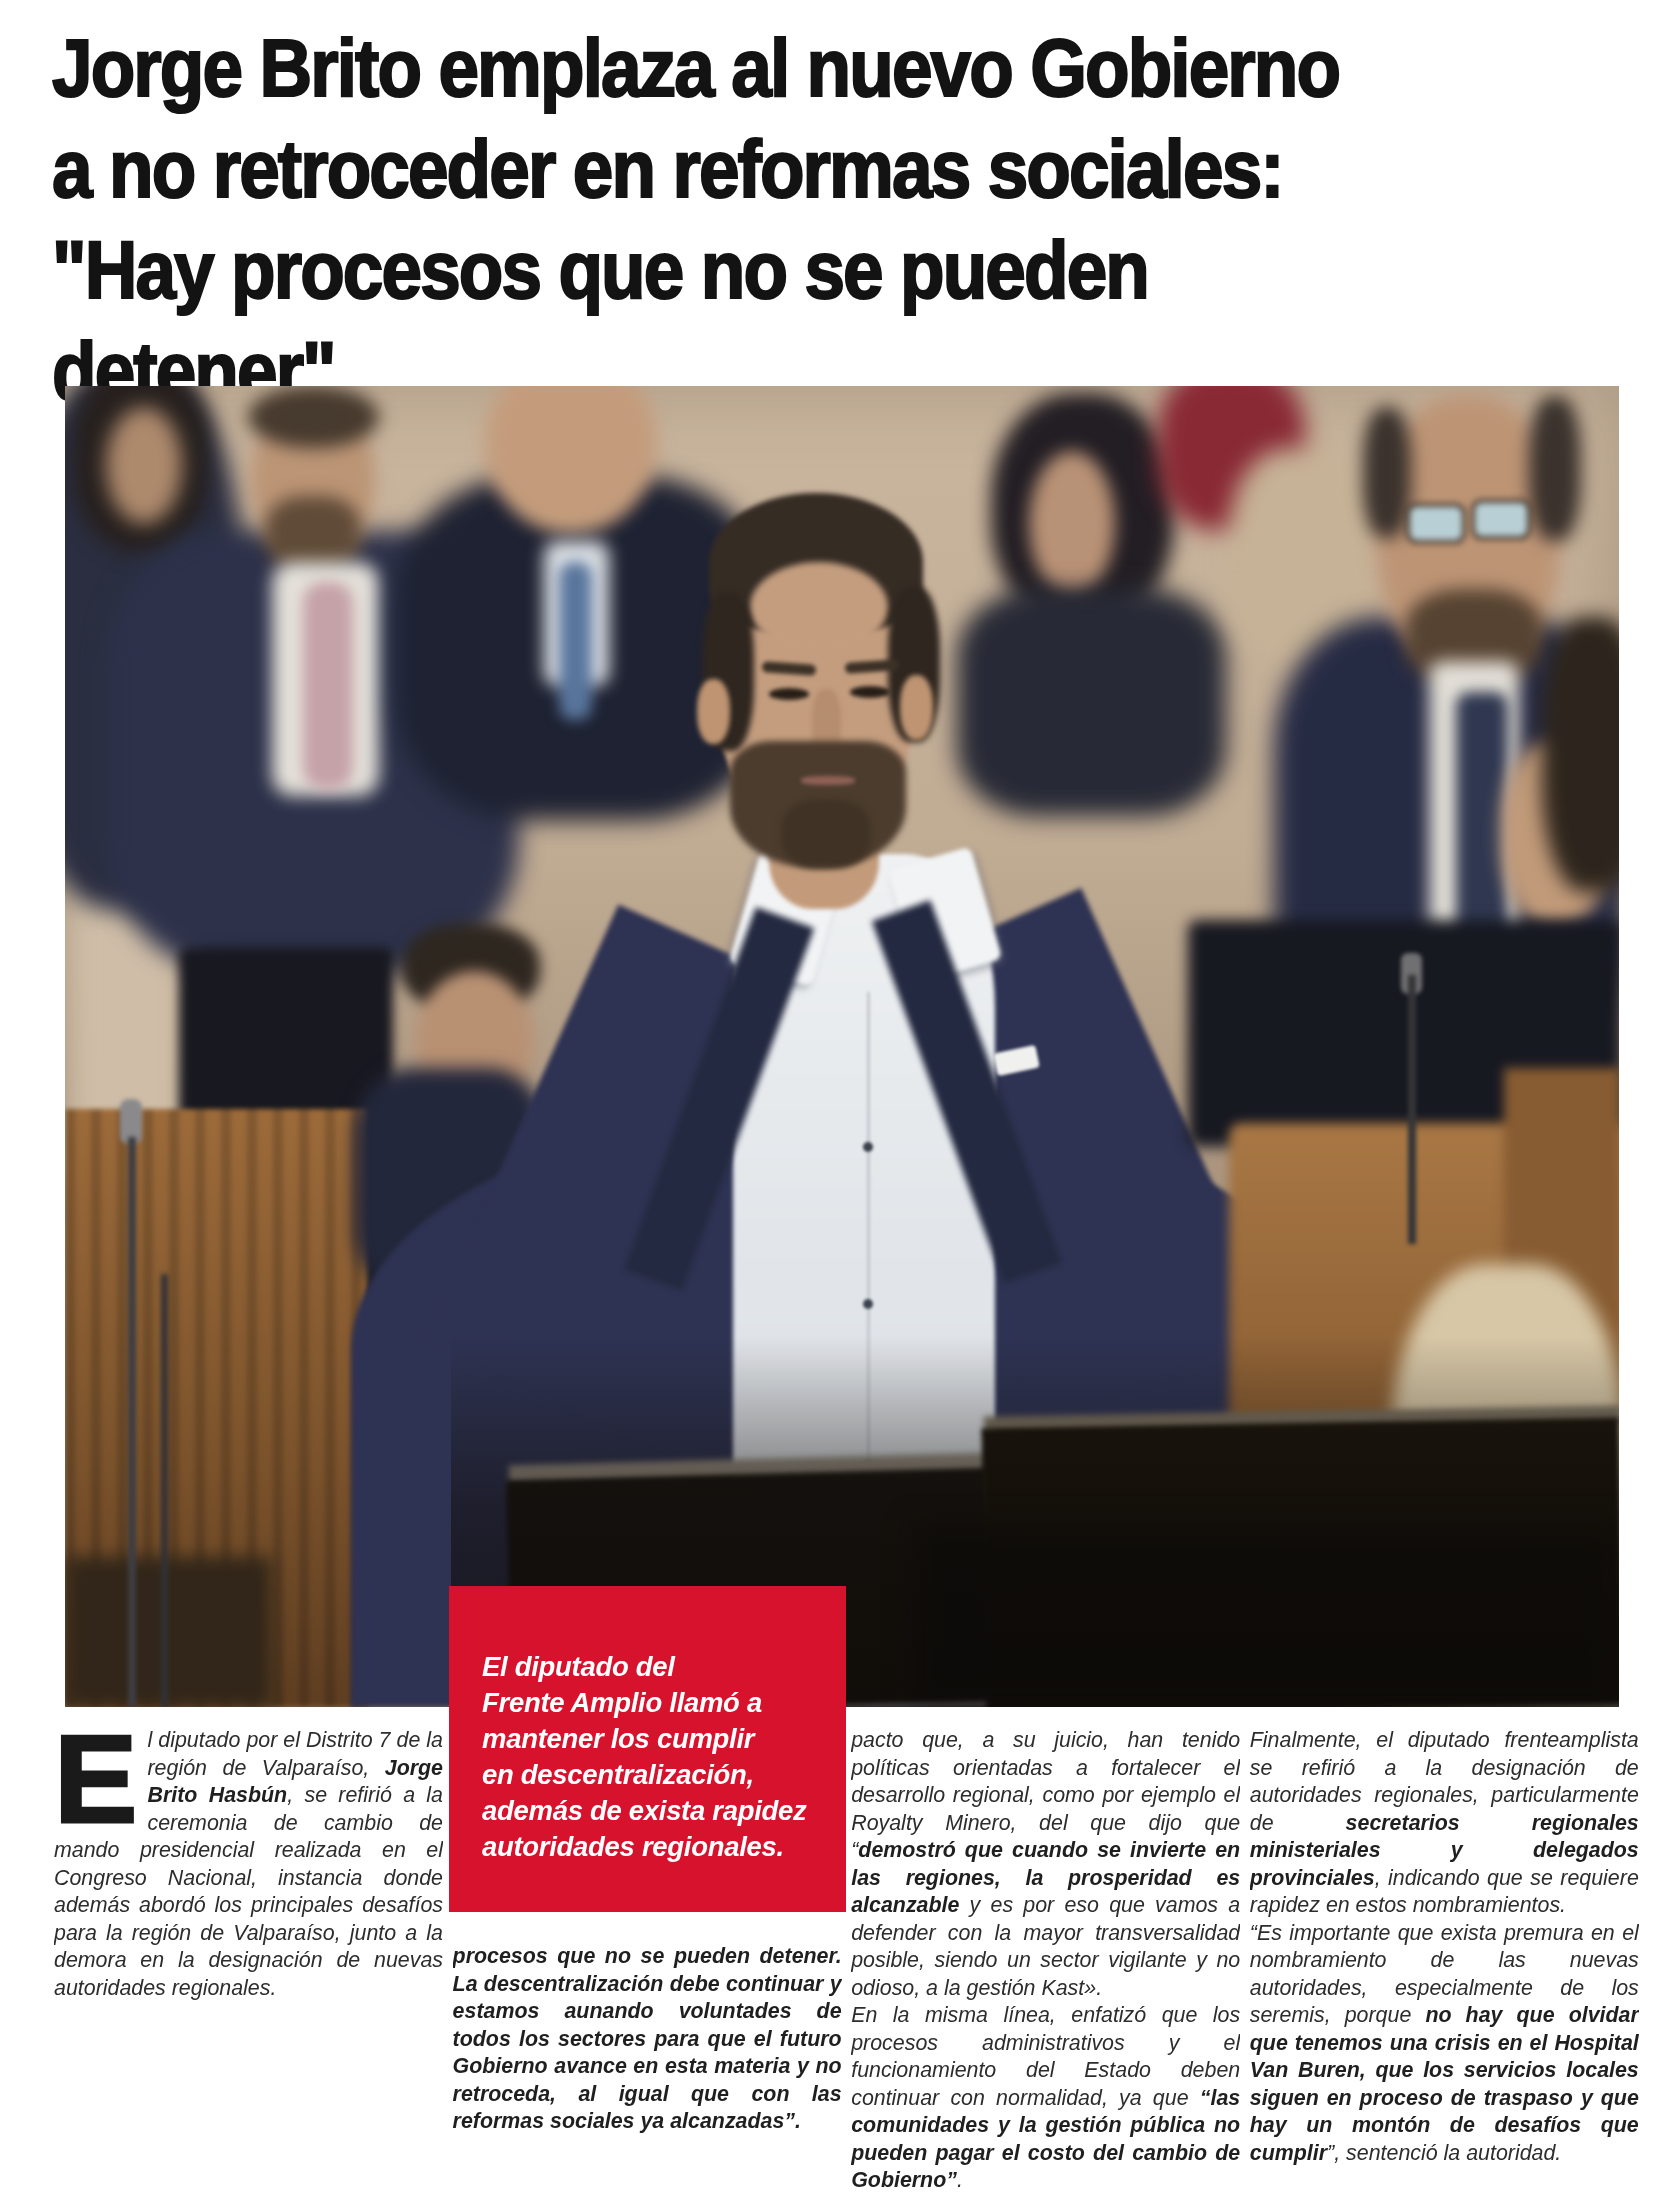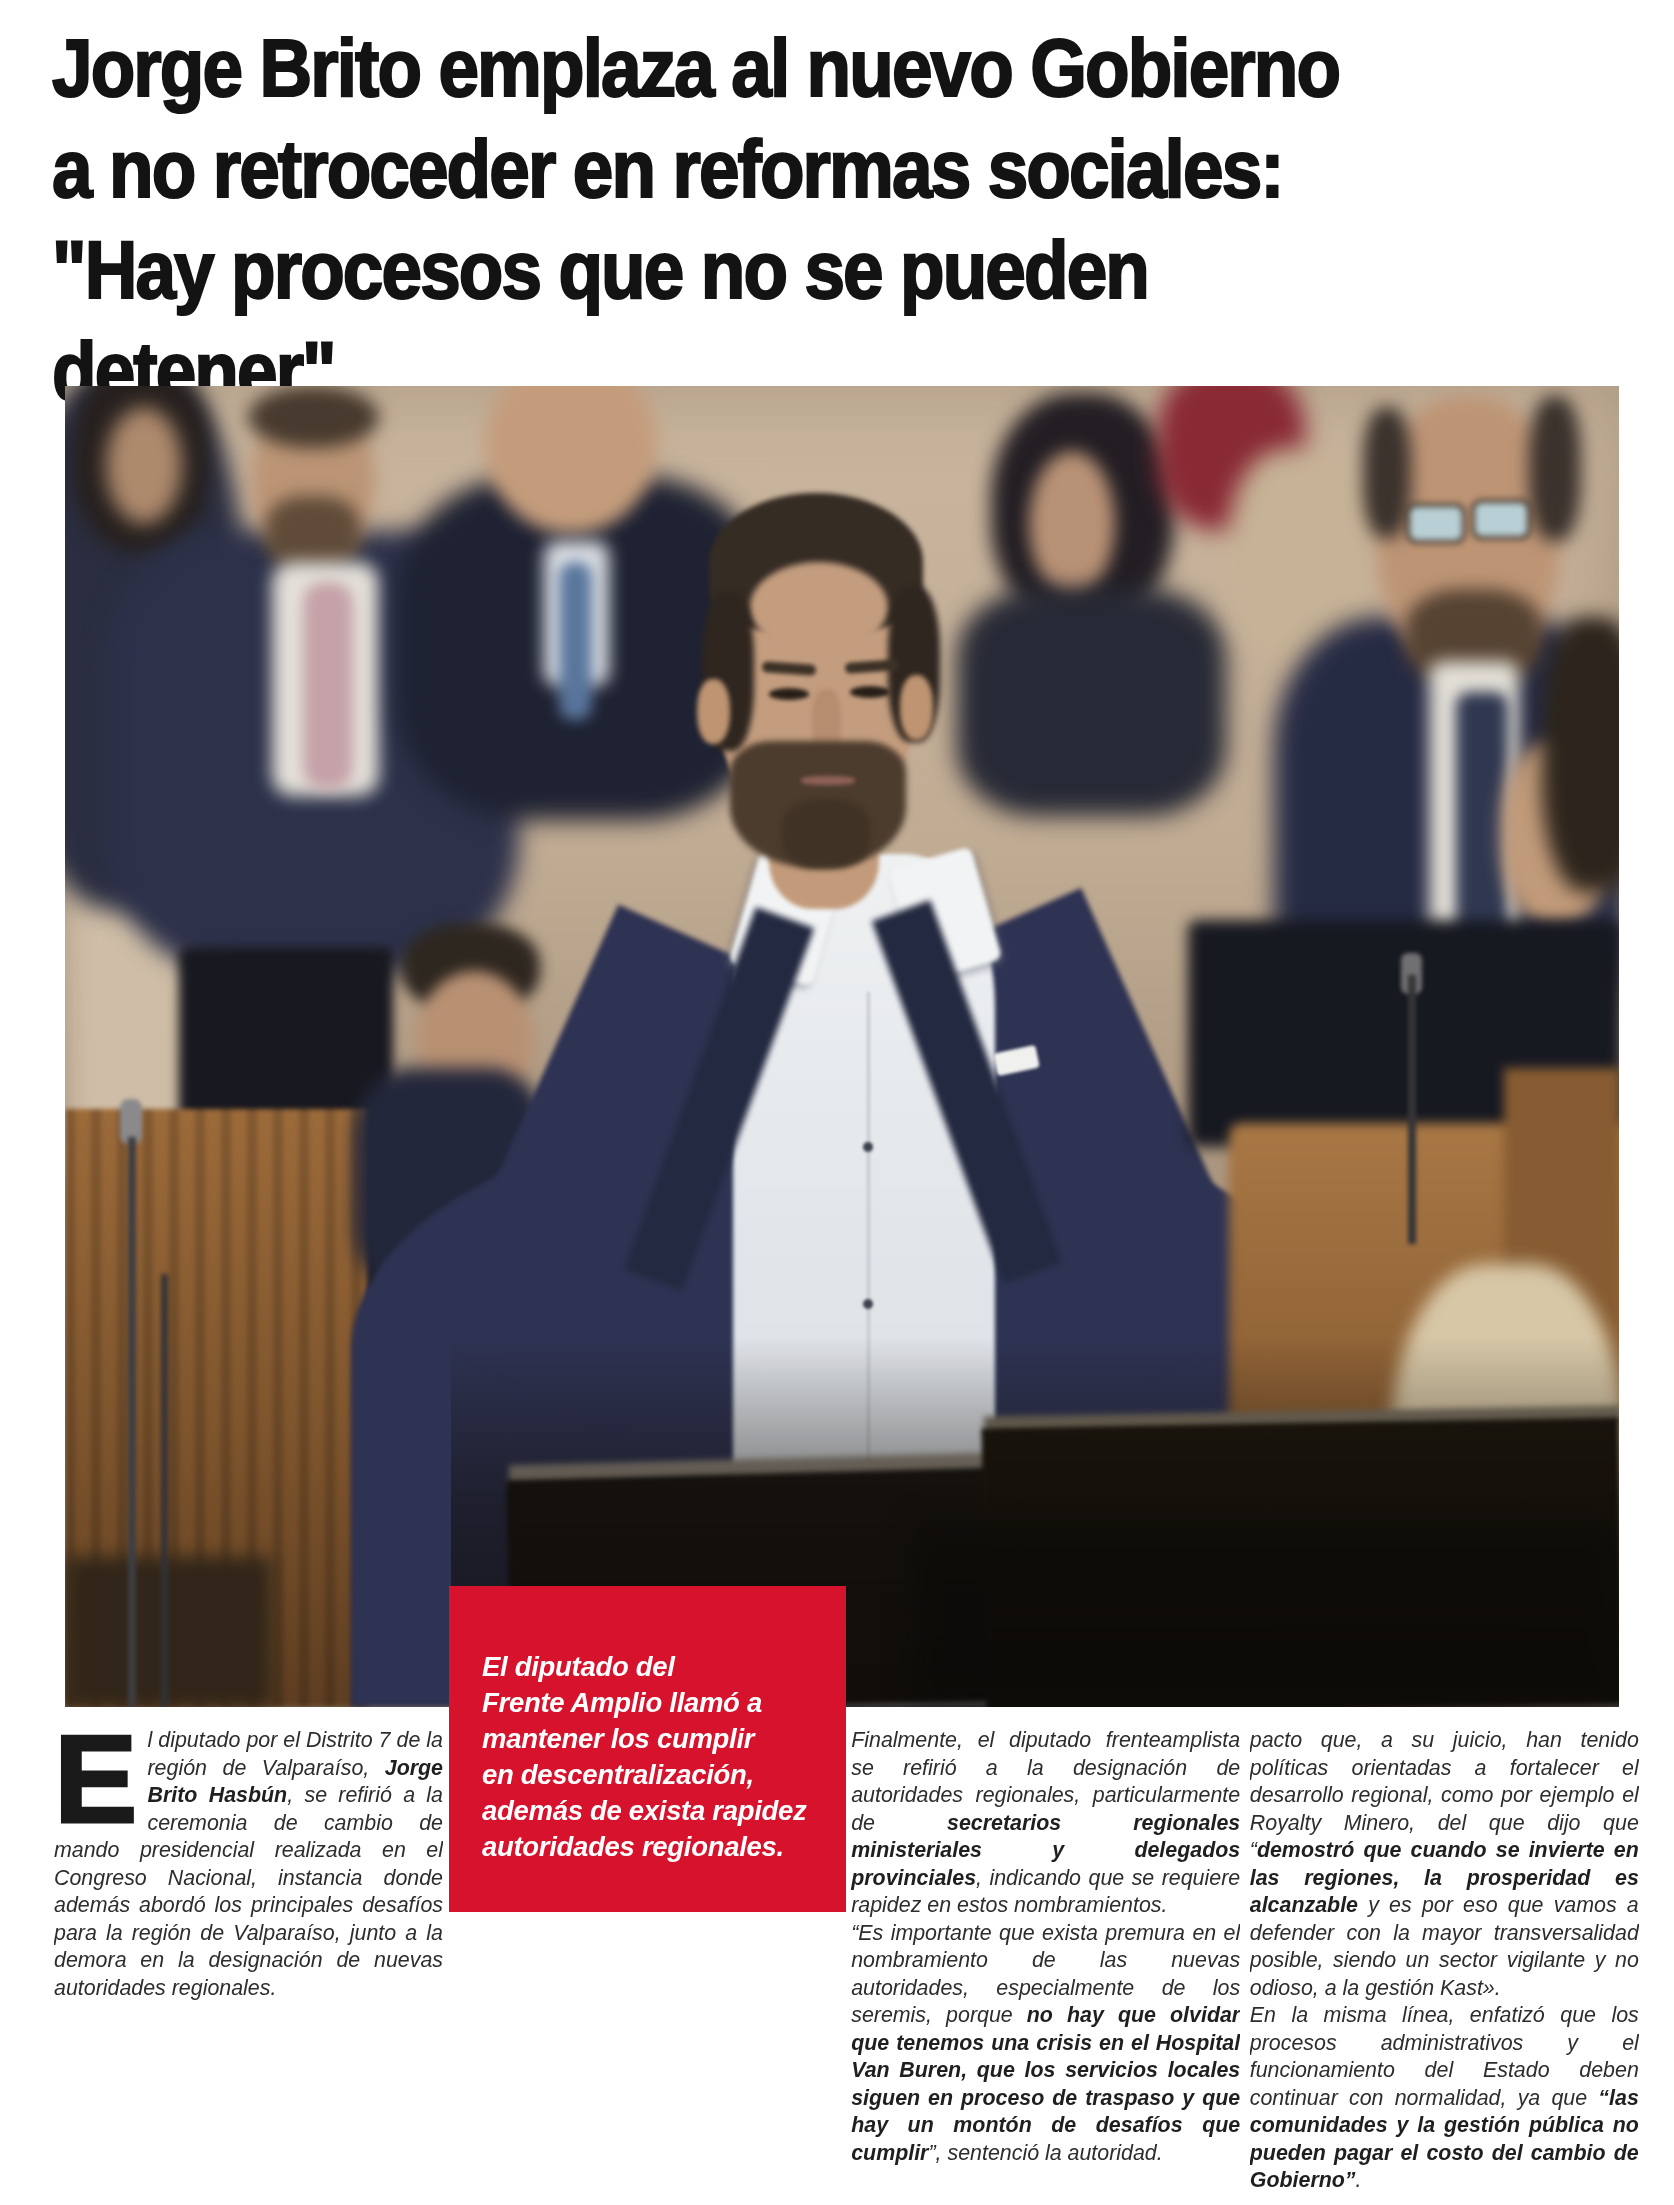--- a/index.html
+++ b/index.html
@@ -176,34 +176,37 @@
 
 <div class="bodyrow">
 
   <div class="col col1">
     <p>
       <span class="dropcap">E</span><span>l diputado por el Distrito 7 de la región de Valparaíso, </span><b>Jorge Brito Hasbún</b><span>, se refirió a la ceremonia de cambio de mando presidencial realizada en el Congreso Nacional, instancia donde además abordó los principales desafíos para la región de Valparaíso, junto a la demora en la designación de nuevas autoridades regionales.</span>
     </p>
   </div>
 
   <div class="col col2">
+    <p>
+      <b>procesos que no se pueden detener. La descentralización debe continuar y estamos aunando voluntades de todos los sectores para que el futuro Gobierno avance en esta materia y no retroceda, al igual que con las reformas sociales ya alcanzadas”.</b>
+    </p>
+  </div>
+
+  <div class="col col3">
+    <p>
+      <span>pacto que, a su juicio, han tenido políticas orientadas a fortalecer el desarrollo regional, como por ejemplo el Royalty Minero, del que dijo que “</span><b>demostró que cuando se invierte en las regiones, la prosperidad es alcanzable</b><span> y es por eso que vamos a defender con la mayor transversalidad posible, siendo un sector vigilante y no odioso, a la gestión Kast».</span>
+    </p>
+    <p>
+      <span>En la misma línea, enfatizó que los procesos administrativos y el funcionamiento del Estado deben continuar con normalidad, ya que </span><b>“las comunidades y la gestión pública no pueden pagar el costo del cambio de Gobierno”</b><span>.</span>
+    </p>
   </div>
 
   <div class="col col4">
     <p>
       <span>Finalmente, el diputado frenteamplista se refirió a la designación de autoridades regionales, particularmente de </span><b>secretarios regionales ministeriales y delegados provinciales</b><span>, indicando que se requiere rapidez en estos nombramientos.</span>
     </p>
     <p>
       <span>“Es importante que exista premura en el nombramiento de las nuevas autoridades, especialmente de los seremis, porque </span><b>no hay que olvidar que tenemos una crisis en el Hospital Van Buren, que los servicios locales siguen en proceso de traspaso y que hay un montón de desafíos que cumplir</b><span>”, sentenció la autoridad.</span>
     </p>
   </div>
 
-  <div class="col col3">
-    <p>
-      <span>pacto que, a su juicio, han tenido políticas orientadas a fortalecer el desarrollo regional, como por ejemplo el Royalty Minero, del que dijo que “</span><b>demostró que cuando se invierte en las regiones, la prosperidad es alcanzable</b><span> y es por eso que vamos a defender con la mayor transversalidad posible, siendo un sector vigilante y no odioso, a la gestión Kast».</span>
-    </p>
-    <p>
-      <span>En la misma línea, enfatizó que los procesos administrativos y el funcionamiento del Estado deben continuar con normalidad, ya que </span><b>“las comunidades y la gestión pública no pueden pagar el costo del cambio de Gobierno”</b><span>.</span>
-    </p>
-  </div>
-
 </div>
 
 
 </body></html>

